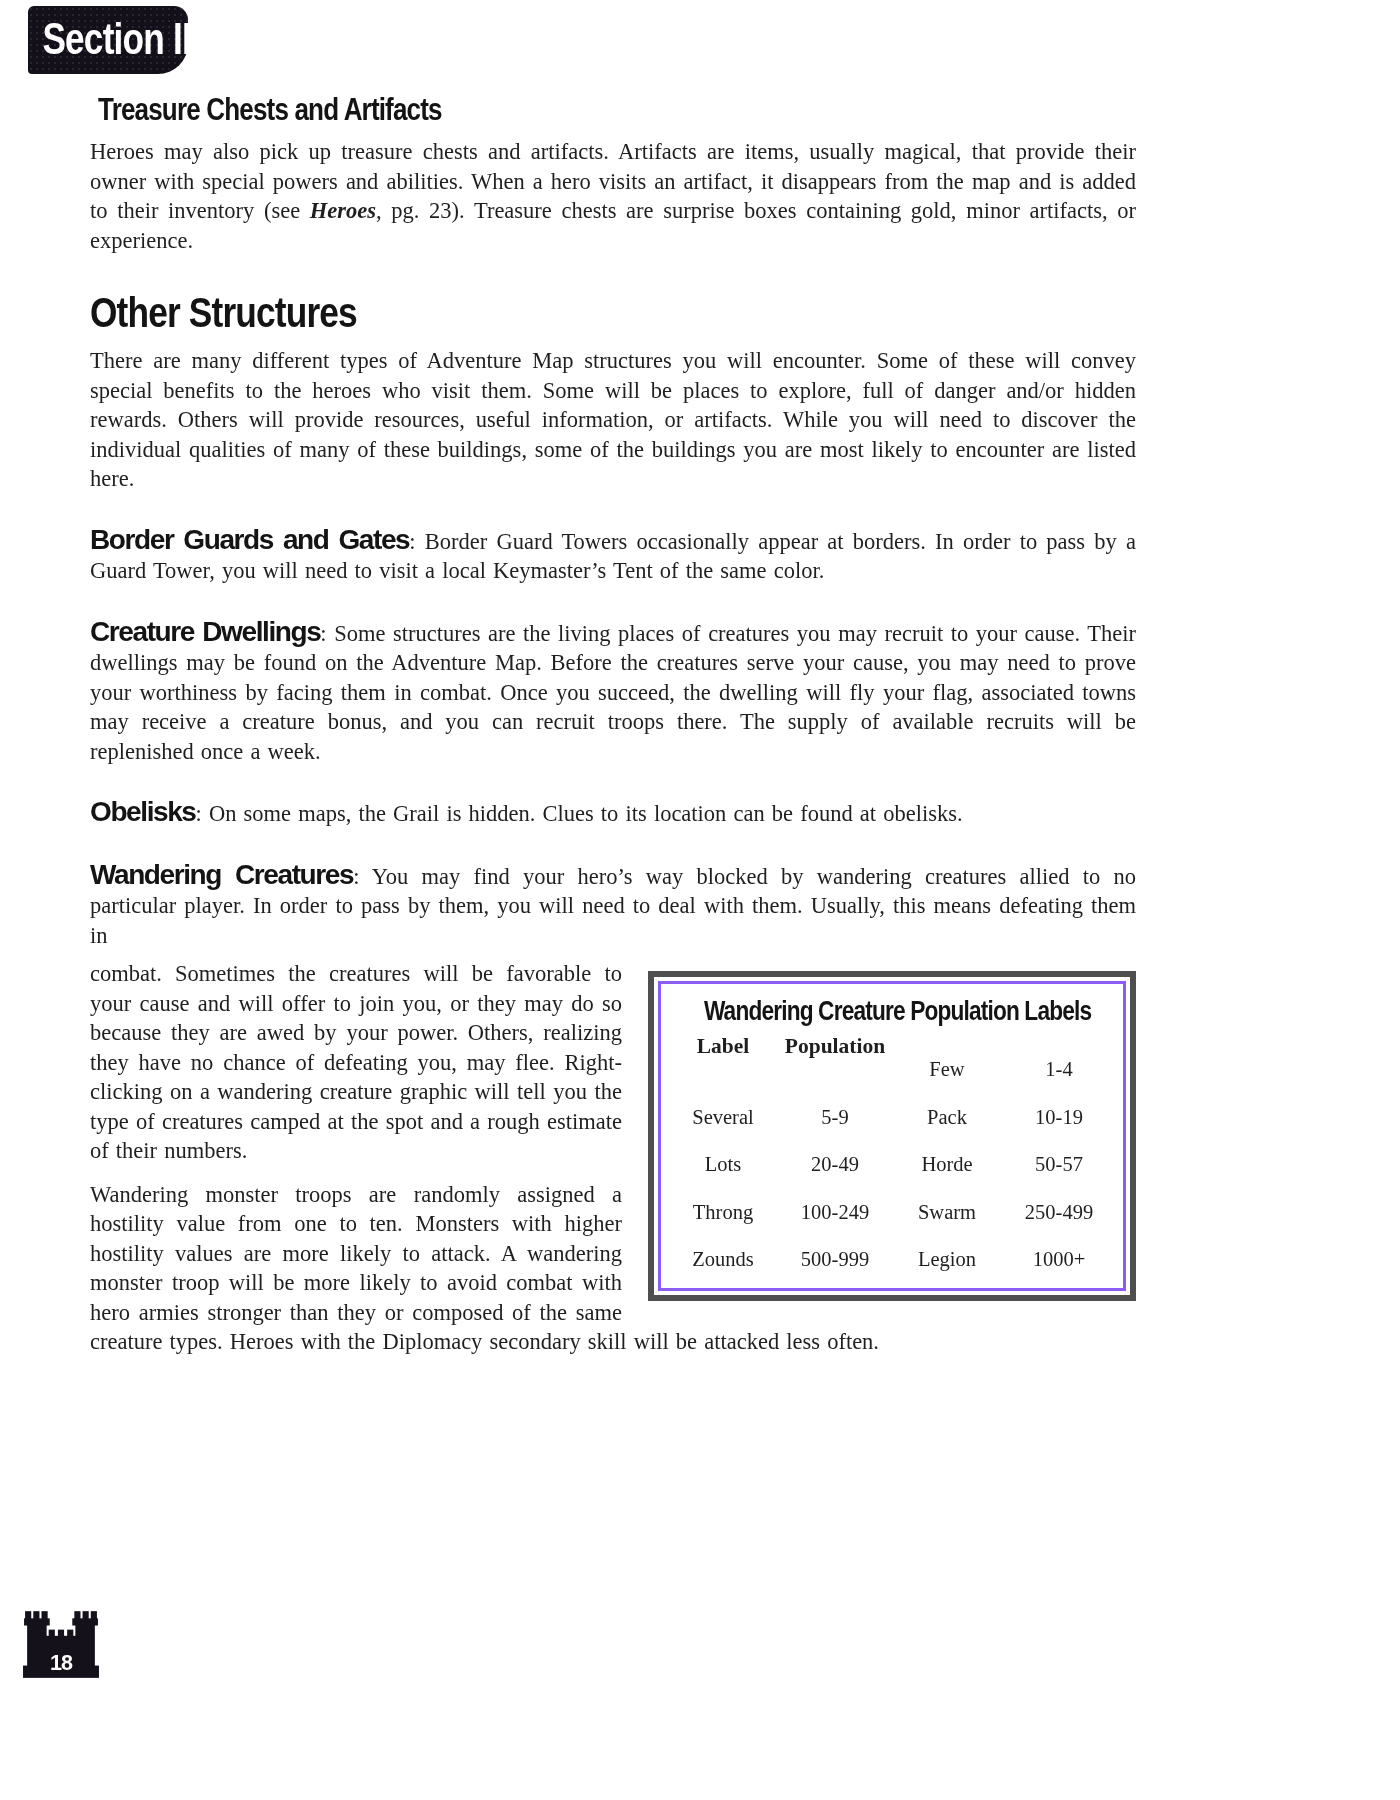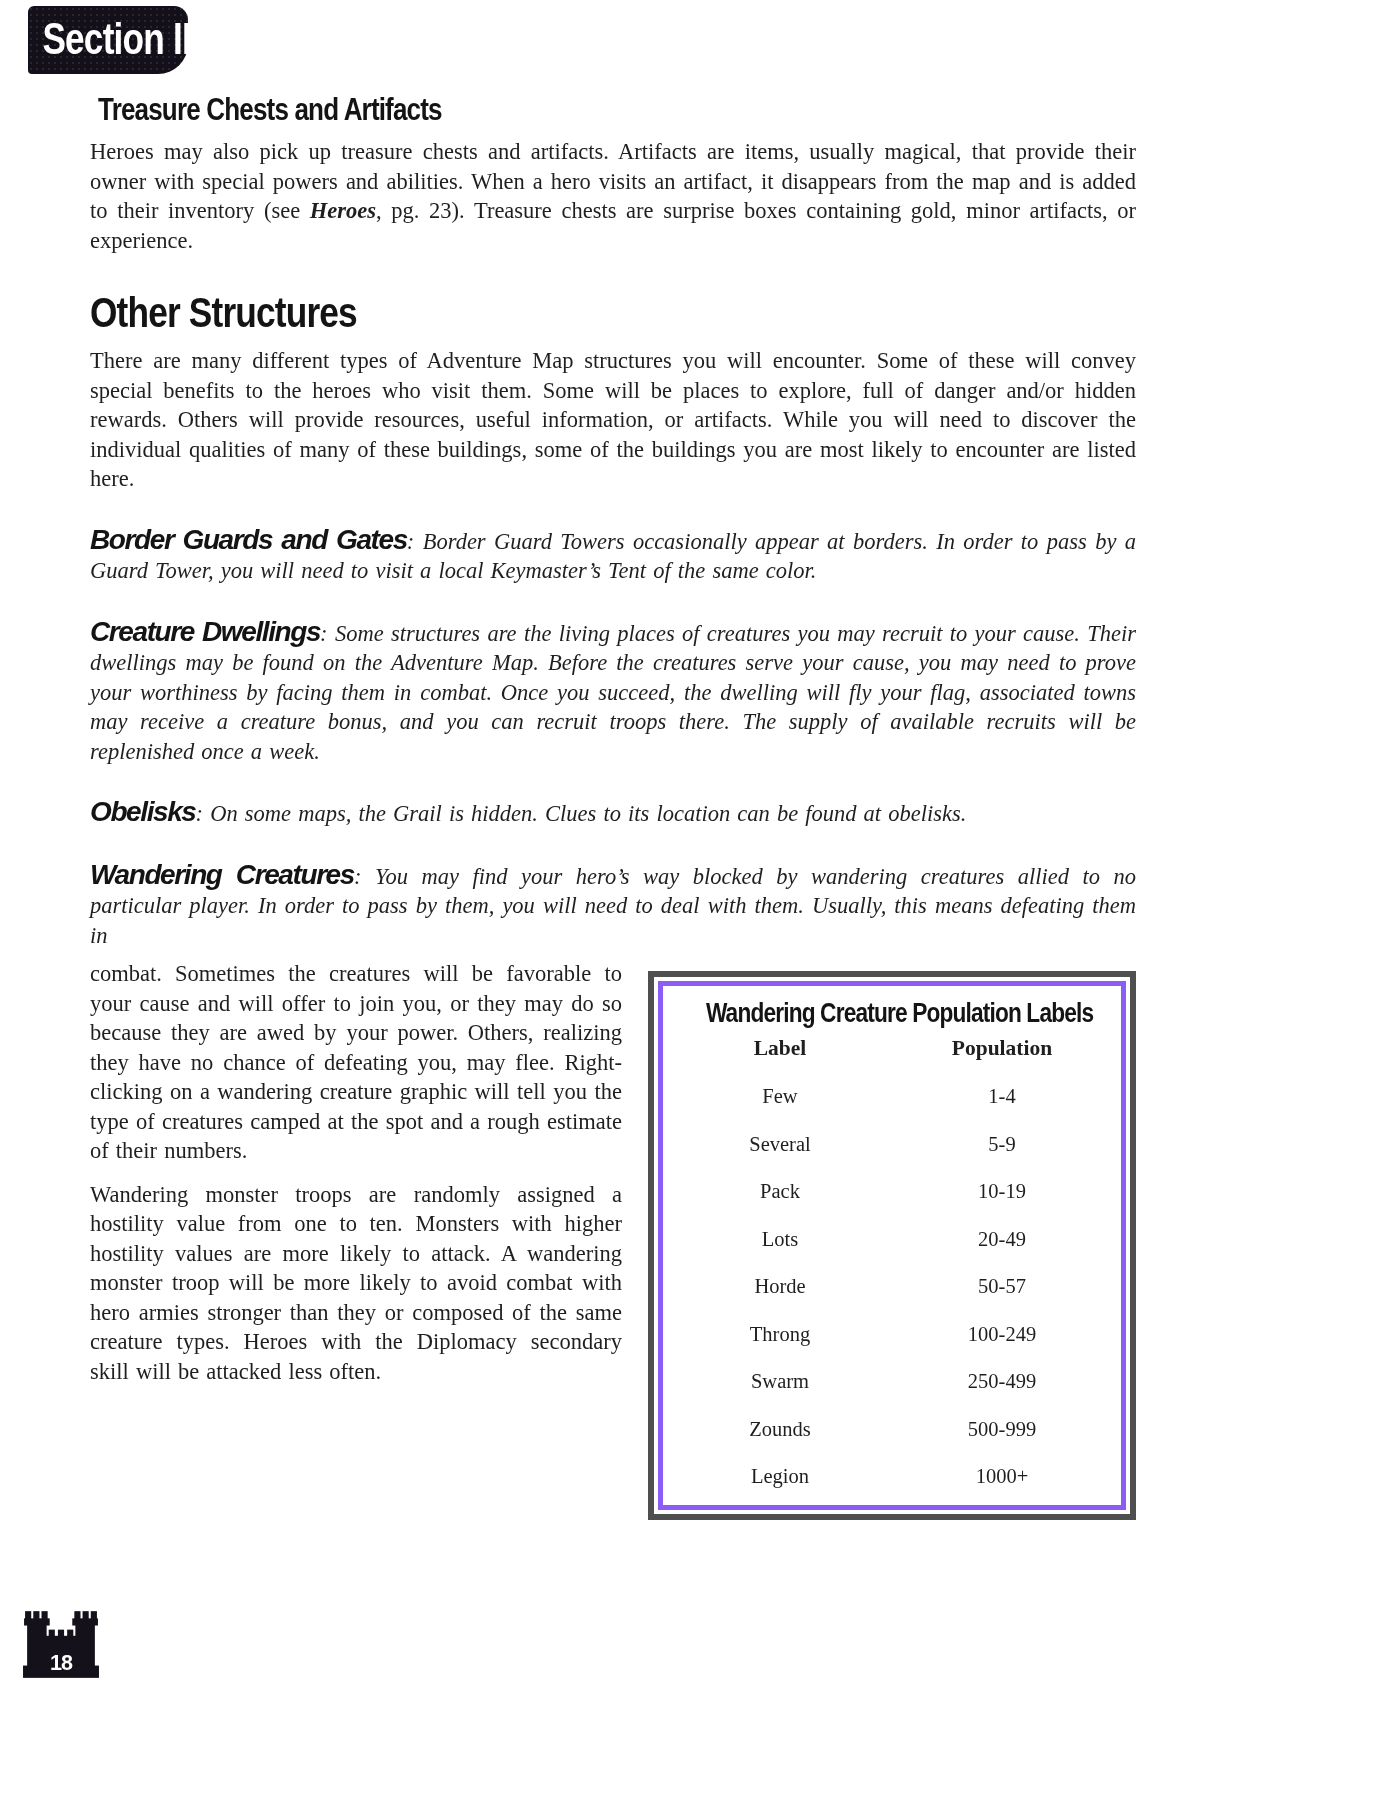--- a/index.html
+++ b/index.html
@@ -66,21 +66,21 @@
     line-height:48px;
   }
 
   p.para {
     margin:9px 0 0 0;
     font-size:22.5px;
     line-height:29.5px;
     text-align:justify;
     word-spacing:1.5px;
   }
-  p.para.sect { margin-top:31px;font-style:italic; }
+  p.para.sect { margin-top:31px; }
   p.para.cont { margin-top:14px; }
 
   .runin {
     font-family:"Liberation Sans", sans-serif;
     font-weight:700;
     color:#141414;
     letter-spacing:-1.4px;
     font-size:28px;
   }
   .ref { font-weight:700; font-style:italic; }
@@ -88,39 +88,39 @@
   
   .wrap-zone { margin-top:0; }
   .pop-table {
     float:right;
     width:476px;
     margin:12px 0 10px 26px;
     border:6px solid #4f4f4f;
     background:#ffffff;
   }
   .pop-table-inner {
-    border:5px solid #8b5cf6;
+    border:3px solid #8b5cf6;
     margin:4px;
     padding:12px 8px 16px 6px;
   }
   .pop-title {
     text-align:center;
     font-size:27px;
     line-height:30px;
   }
   .pop-title .squeeze {
     display:inline-block;
     transform:scaleX(0.84);
     transform-origin:50% 50%;
     white-space:nowrap;
   }
   .pop-grid {
     margin-top:8px;
     display:grid;
-    grid-template-columns:1fr 1fr;
+    grid-template-columns:1fr 1fr 1fr 1fr;
   }
   .pop-header {
     text-align:center;
     font-size:21.5px;
     font-weight:700;
     line-height:25px;
   }
   .pop-cell {
     text-align:center;
     font-size:20.5px;

